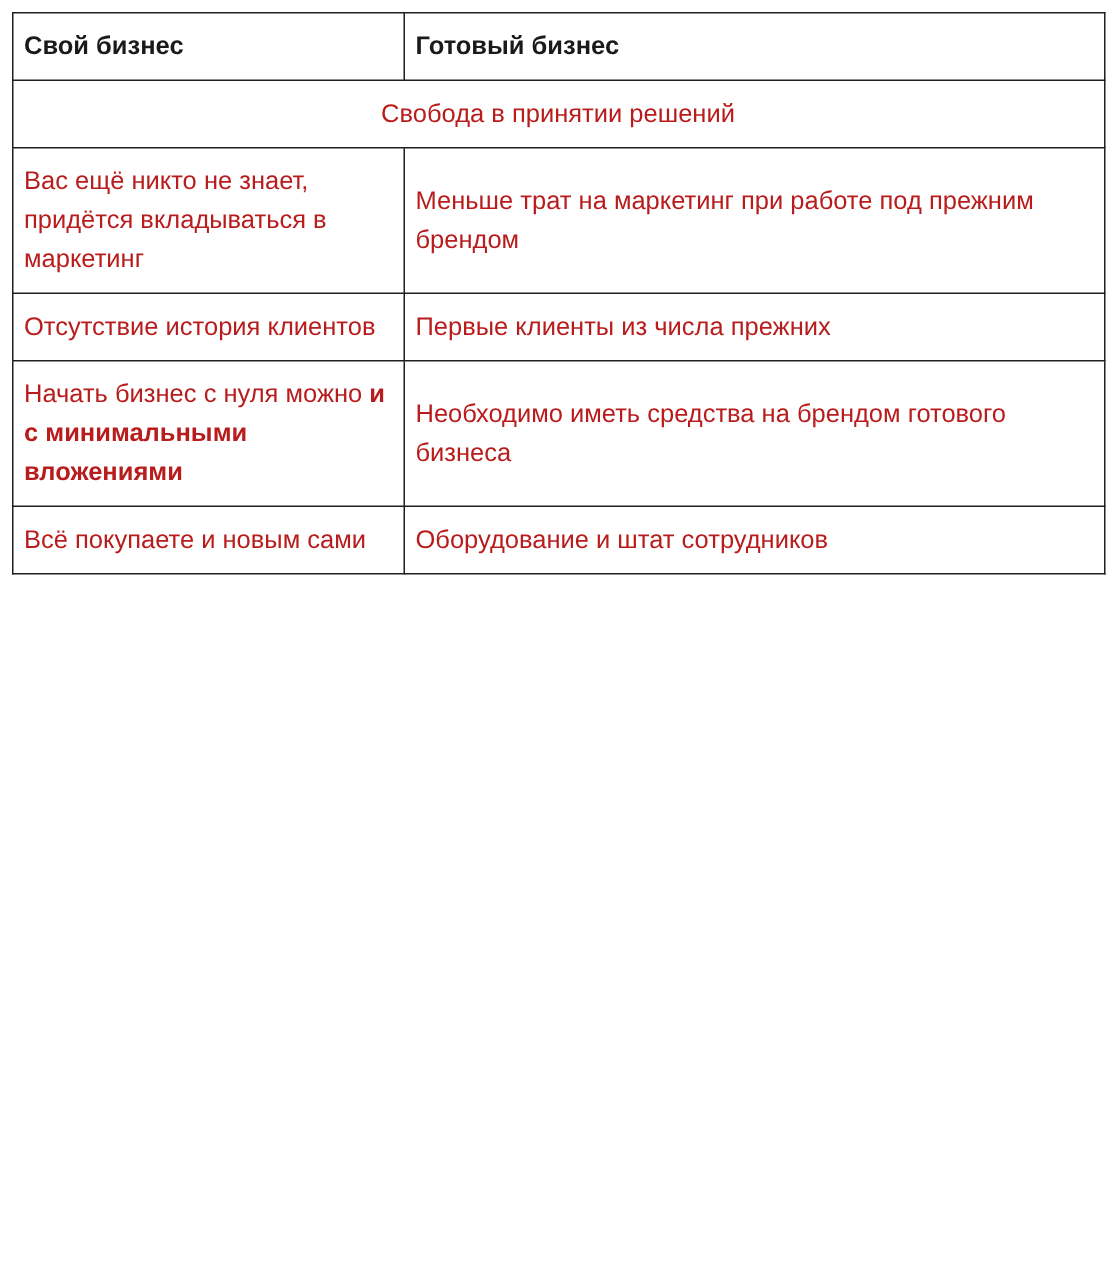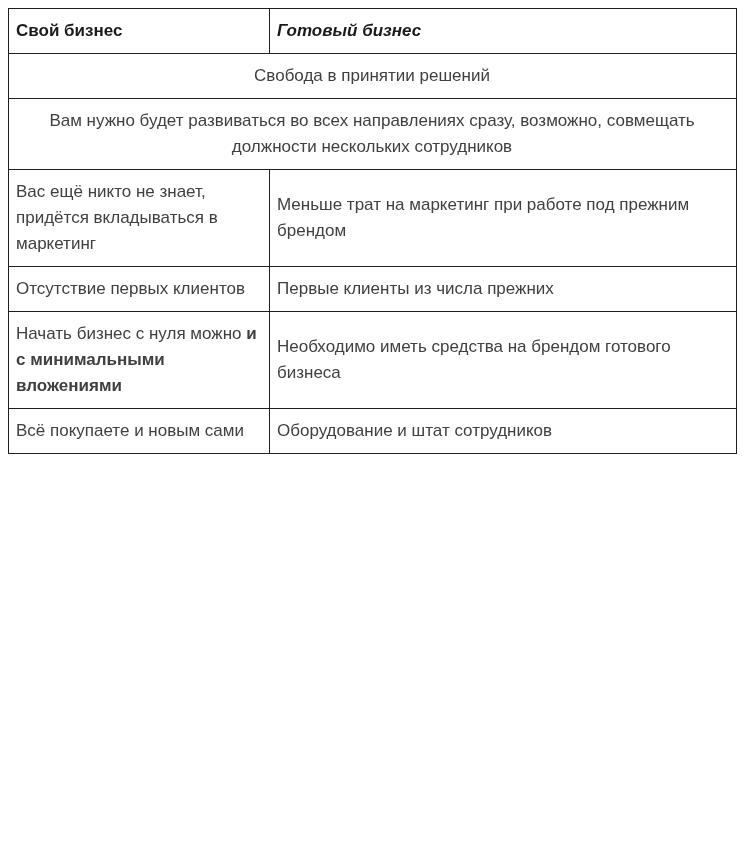--- a/index.html
+++ b/index.html
@@ -28,23 +28,23 @@
     box-sizing: border-box;
   }
   table.compare th {
     width: 261px;
     text-align: left;
     vertical-align: middle;
     font-weight: bold;
     color: #1a1a1a;
     padding: 9px 8px 9px 7px;
   }
-  table.compare th + th { width: 467px; font-style: italic; }
+  table.compare th + th { width: 467px; }
   table.compare td {
-    color: #404040;
+    color: #b91c1c;
     vertical-align: middle;
     padding: 9px 8px 9px 7px;
   }
   td.full {
     text-align: center;
     padding: 9px 10px;
   }
   td.cell-left, td.cell-right {
     vertical-align: middle;
     text-align: left;
@@ -59,30 +59,27 @@
     <thead>
       <tr>
         <th>Свой бизнес</th>
         <th>Готовый бизнес</th>
       </tr>
     </thead>
     <tbody>
       <tr>
         <td class="full" colspan="2">Свобода в принятии решений</td>
       </tr>
-      <tr>
-        <td class="full" colspan="2">Вам нужно будет развиваться во всех направлениях сразу, возможно, совмещать должности нескольких сотрудников</td>
-      </tr>
 
       <tr>
         <td class="cell-left">Вас ещё никто не знает, придётся вкладываться в маркетинг</td>
         <td class="cell-right">Меньше трат на маркетинг при работе под прежним брендом</td>
       </tr>
       <tr>
-        <td class="cell-left">Отсутствие первых клиентов</td>
+        <td class="cell-left">Отсутствие история клиентов</td>
         <td class="cell-right">Первые клиенты из числа прежних</td>
       </tr>
       <tr>
         <td class="cell-left">
           <span>Начать бизнес с нуля можно </span><strong>и с минимальными вложениями</strong>
         </td>
         <td class="cell-right">Необходимо иметь средства на брендом готового бизнеса</td>
       </tr>
       <tr>
         <td class="cell-left">Всё покупаете и новым сами</td>

